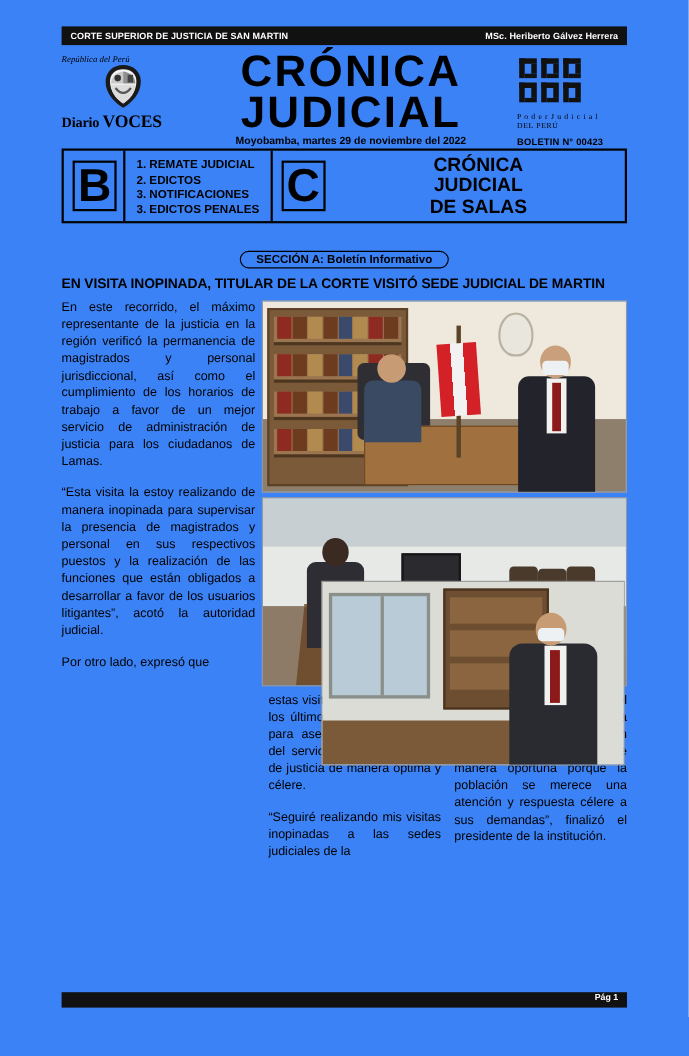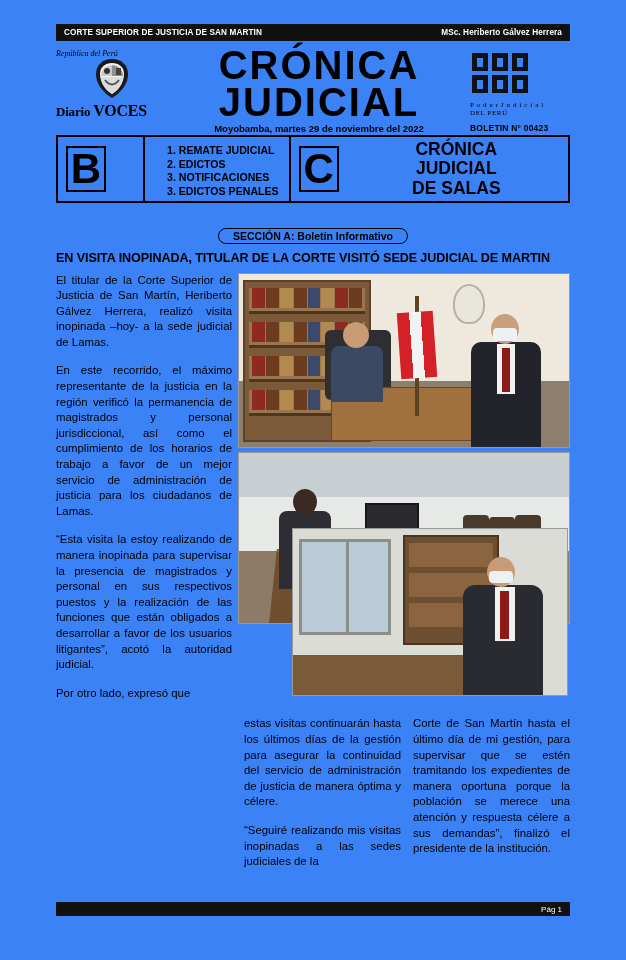--- a/index.html
+++ b/index.html
@@ -132,29 +132,28 @@
   }
   .band-b-label {
     font-size: 17.5px;
     font-weight: bold;
     line-height: 19px;
     letter-spacing: .2px;
   }
   .band-list {
     border-left: 2px solid #000;
     border-right: 2px solid #000;
-    padding: 4px 10px 0 22px;
+    padding: 4px 10px 0 10px;
     font-size: 10.6px;
     font-weight: bold;
     line-height: 13.5px;
     flex: 0 0 auto;
     display: flex;
     flex-direction: column;
     justify-content: center;
-    margin-left: 31px;
   }
   .band-c-label {
     font-size: 17.5px;
     font-weight: bold;
     line-height: 19.5px;
     text-align: center;
     flex: 1 1 auto;
   }
   
   .pill-wrap { text-align: center; margin-top: 23px; }
@@ -218,23 +217,24 @@
   
   .footer {
     position: absolute;
     left: 56px; right: 56px;
     bottom: 44px;
     height: 14px;
     background: #111;
     color: #fff;
     font-size: 8px;
     display: flex;
-    align-items: center;
+    align-items: flex-start;
     justify-content: flex-end;
     padding-right: 8px;
+    font-weight: bold;
   }
   
   .scene { position: absolute; inset: 0; }
   .s1 { background: linear-gradient(#d8d2c6, #c9c1b2); }
   .wallA { position:absolute; left:0; top:0; width:100%; height:62%; background:#efe9dd; }
   .floorA { position:absolute; left:0; bottom:0; width:100%; height:38%; background:#8e7f6d; }
   .bookcase {
     position:absolute; left:4px; top:6px; width:128px; height:162px;
     background:#7b5a3a; border:2px solid #5d4127;
   }
@@ -466,21 +466,20 @@
           <div class="monitor"></div>
           <div class="printer"></div>
           <div class="table2"></div>
           <div class="womanBody"></div>
           <div class="womanHead"></div>
         </div>
       </div>
     </div>
 
     <div class="col-left">
-      <p>El titular de la Corte Superior de Justicia de San Martín, Heriberto Gálvez Herrera, realizó visita inopinada –hoy- a la sede judicial de Lamas.</p>
       <p>En este recorrido, el máximo representante de la justicia en la región verificó la permanencia de magistrados y personal jurisdiccional, así como el cumplimiento de los horarios de trabajo a favor de un mejor servicio de administración de justicia para los ciudadanos de Lamas.</p>
       <p>“Esta visita la estoy realizando de manera inopinada para supervisar la presencia de magistrados y personal en sus respectivos puestos y la realización de las funciones que están obligados a desarrollar a favor de los usuarios litigantes”, acotó la autoridad judicial.</p>
       <p>Por otro lado, expresó que</p>
     </div>
 
     <div class="bottom-cols">
       <div class="spacer-left"></div>
       <div class="bcol">
         <p>estas visitas continuarán hasta los últimos días de la gestión para asegurar la continuidad del servicio de administración de justicia de manera óptima y célere.</p>
         <p>“Seguiré realizando mis visitas inopinadas a las sedes judiciales de la</p>

